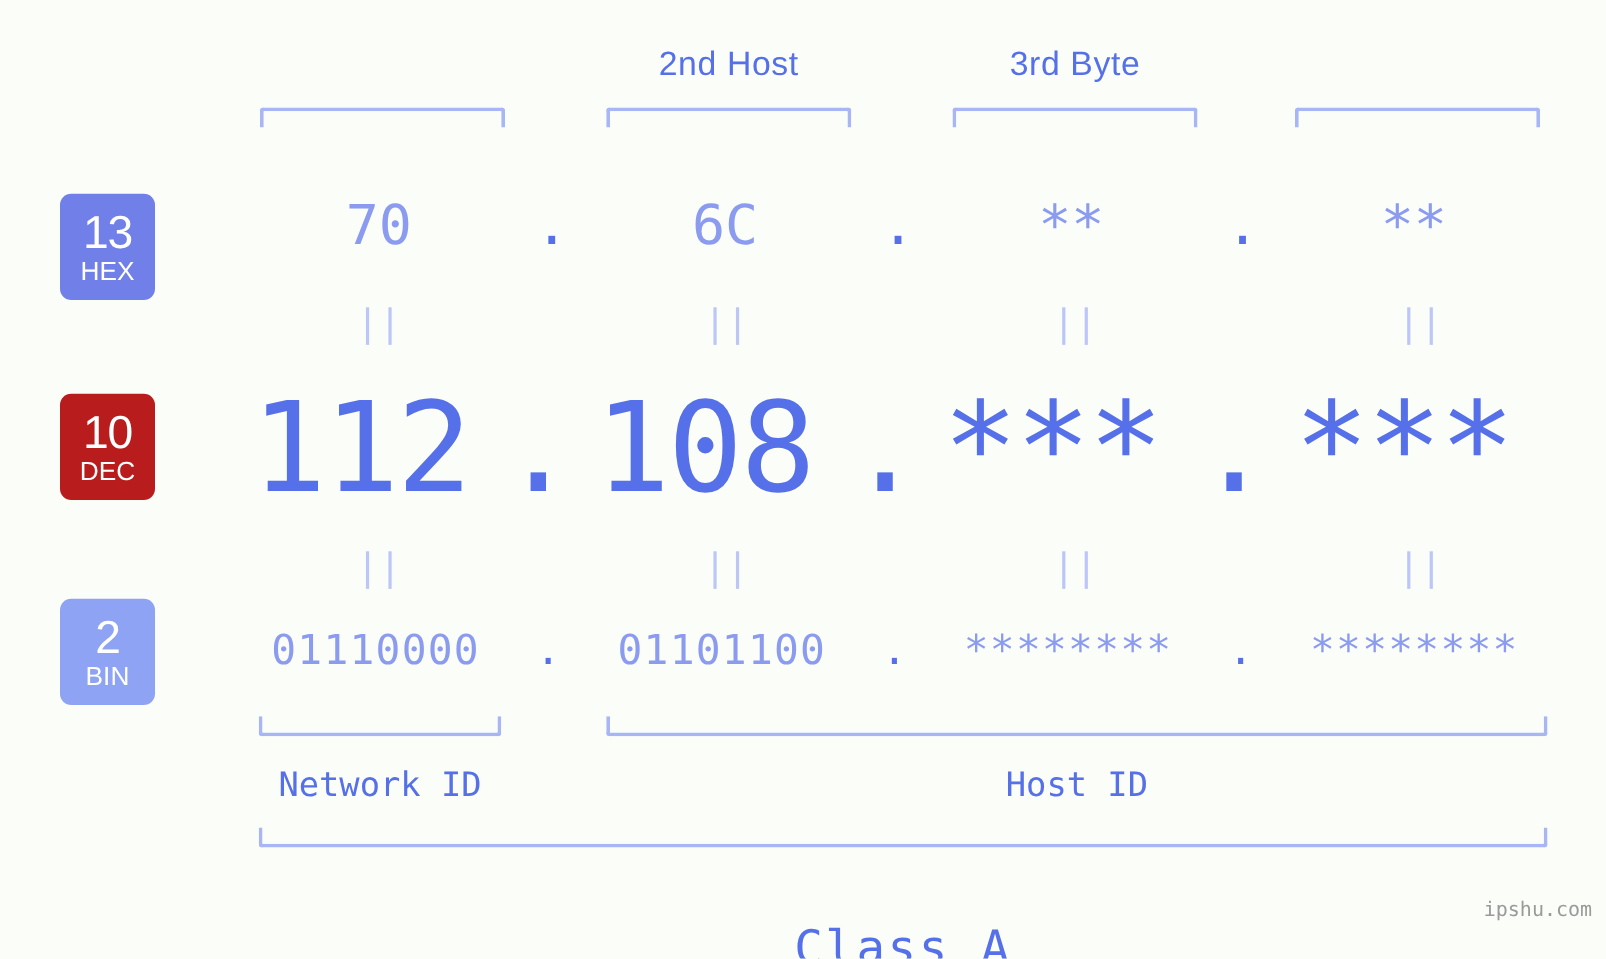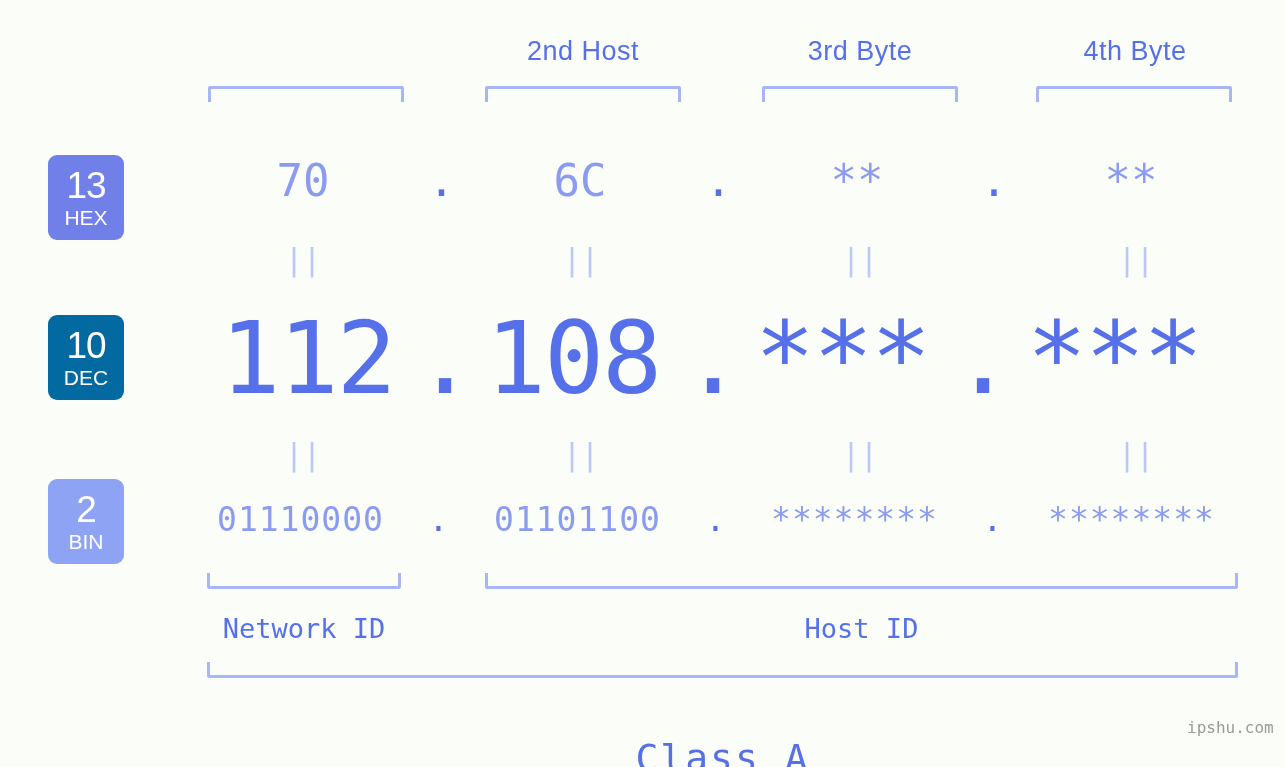--- a/index.html
+++ b/index.html
@@ -164,33 +164,32 @@
     white-space: nowrap;
   }
 </style>
 </head>
 <body>
 
 <div id="stage">
 
   <div class="byte-label" style="left:483px; top:36px; width:200px;">2nd Host</div>
   <div class="byte-label" style="left:760px; top:36px; width:200px;">3rd Byte</div>
-  <div class="byte-label" style="left:1035px; top:36px; width:200px;">4th Byte</div>
 
   <div class="bracket bracket-down" style="left:208px; top:86px; width:196px; height:16px;"></div>
   <div class="bracket bracket-down" style="left:485px; top:86px; width:196px; height:16px;"></div>
   <div class="bracket bracket-down" style="left:762px; top:86px; width:196px; height:16px;"></div>
   <div class="bracket bracket-down" style="left:1036px; top:86px; width:196px; height:16px;"></div>
 
   <div class="badge" style="left:48px; top:155px; background:#7080e8;">
     <span class="badge-num">13</span>
     <span class="badge-name">HEX</span>
   </div>
 
-  <div class="badge" style="left:48px; top:315px; background:#0369a1;">
+  <div class="badge" style="left:48px; top:315px; background:#b91c1c;">
     <span class="badge-num">10</span>
     <span class="badge-name">DEC</span>
   </div>
 
   <div class="badge" style="left:48px; top:479px; background:#8fa3f5;">
     <span class="badge-num">2</span>
     <span class="badge-name">BIN</span>
   </div>
 
   <div class="row row-hex" style="left:205px; top:155px; width:1030px;">
@@ -201,21 +200,21 @@
     <span class="cell" style="width:196px;">**</span>
     <span class="cell sep" style="width:78px;">.</span>
     <span class="cell" style="width:196px;">**</span>
   </div>
 
   <div class="eq" style="left:283px; top:245px;">||</div>
   <div class="eq" style="left:561px; top:245px;">||</div>
   <div class="eq" style="left:840px; top:245px;">||</div>
   <div class="eq" style="left:1116px; top:245px;">||</div>
 
-  <div class="row row-dec" style="left:200px; top:300px; width:1040px;">
+  <div class="row row-dec" style="left:188px; top:300px; width:1040px;gap:12px;">
     <span class="cell" style="width:215px;">112</span>
     <span class="cell sep" style="width:48px;">.</span>
     <span class="cell" style="width:220px;">108</span>
     <span class="cell sep" style="width:48px;">.</span>
     <span class="cell" style="width:222px;">***</span>
     <span class="cell sep" style="width:48px;">.</span>
     <span class="cell" style="width:226px;">***</span>
   </div>
 
   <div class="eq" style="left:283px; top:440px;">||</div>

